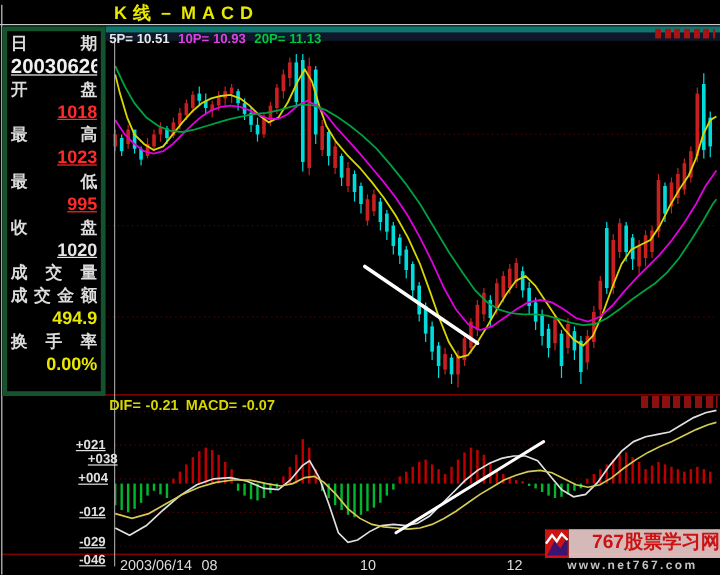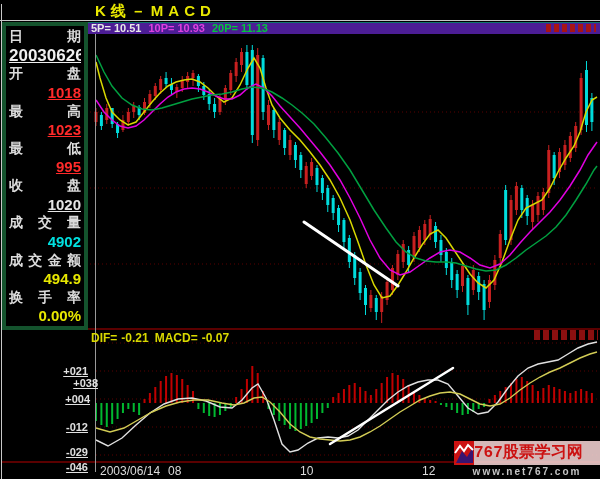--- a/index.html
+++ b/index.html
@@ -7,22 +7,22 @@
        font-family:"Liberation Sans","DejaVu Sans",sans-serif;}
   .abs{position:absolute;}
   
   #titlebar{left:0;top:0;width:600px;height:20px;background:#000;}
   #title-left{left:14px;top:2px;color:#00e5e5;font-size:15px;font-weight:bold;letter-spacing:22px;white-space:nowrap;}
   #title-main{left:95px;top:2px;color:#e8e800;font-size:15px;font-weight:bold;letter-spacing:5px;white-space:nowrap;}
   #title-underline{left:0;top:20px;width:600px;height:1px;background:#c8c8c8;}
   #left-border{left:1px;top:4px;width:1px;height:475px;background:#c8c8c8;z-index:5;}
   #frame-vline{left:95px;top:22px;width:1px;height:450px;background:#9a9a9a;z-index:2;}
   
-  #ma-bar{left:88px;top:22px;width:512px;height:12px;background:#4c1d95;border-top:1px solid #0f766e;
-          display:flex;align-items:flex-end;padding-left:3px;box-sizing:border-box;z-index:3;}
+  #ma-bar{left:88px;top:22px;width:512px;height:12px;background:#0f172a;border-top:5px solid #0f766e;
+          display:flex;align-items:flex-start;padding-left:3px;box-sizing:border-box;z-index:3;}
   .ma-item{font-size:11px;font-weight:bold;white-space:nowrap;margin-right:7px;}
   .ma-item .v{margin-left:3px;}
   #ticker-top{left:546px;top:24px;width:50px;height:8px;z-index:4;
     background:repeating-linear-gradient(90deg,#a81414 0 5px,rgba(0,0,0,0) 5px 8px);}
   #ticker-macd{left:534px;top:330px;width:64px;height:10px;z-index:4;
     background:repeating-linear-gradient(90deg,#8c1010 0 6px,rgba(0,0,0,0) 6px 9px);}
   
   #sidebar{left:2px;top:22px;width:86px;height:308px;background:#000;border:4px solid #14532d;
            z-index:6;box-sizing:border-box;padding:1px 3px;display:flex;flex-direction:column;}
   .sb-row{height:19.1px;line-height:19px;overflow:hidden;}
@@ -34,21 +34,21 @@
   #macd-header{left:91px;top:331px;z-index:3;color:#d8d800;font-size:12px;font-weight:bold;white-space:nowrap;}
   #macd-header span{margin-right:4px;}
   
   .yaxis-label{color:#e0e0e0;font-size:11px;font-weight:bold;width:38px;text-align:right;z-index:3;text-decoration:underline;}
   .xaxis-label{color:#dcdcdc;font-size:12px;z-index:3;white-space:nowrap;}
   
   #watermark{right:0px;bottom:2px;z-index:7;width:146px;}
   #wm-top{display:flex;align-items:stretch;height:24px;}
   #wm-logo{width:20px;height:24px;flex:0 0 20px;}
   #wm-title{flex:1;background:rgba(242,210,210,0.88);color:#cc1212;font-size:16px;font-weight:bold;
-            line-height:24px;text-align:left;white-space:nowrap;letter-spacing:0px;font-family:Liberation Mono, monospace;}
+            line-height:24px;text-align:right;white-space:nowrap;letter-spacing:0px;}
   #wm-url{color:#c4c4c4;font-size:10px;font-weight:bold;letter-spacing:2px;text-align:center;
           padding-top:1px;white-space:nowrap;}
   #chart-svg{left:0;top:0;z-index:1;}
 </style>
 </head>
 <body>
 
 <div class="abs" id="titlebar">
   <div class="abs" id="title-main">K线－MACD</div>
 </div>
@@ -380,21 +380,20 @@
     <div class="sb-row sb-value date u" style="color: rgb(240, 240, 240);">20030626</div>
     <div class="sb-row sb-label">开  盘</div>
     <div class="sb-row sb-value u" style="color: rgb(255, 42, 42);">1018</div>
     <div class="sb-row sb-label">最  高</div>
     <div class="sb-row sb-value u" style="color: rgb(255, 42, 42);">1023</div>
     <div class="sb-row sb-label">最  低</div>
     <div class="sb-row sb-value u" style="color: rgb(255, 42, 42);">995</div>
     <div class="sb-row sb-label">收  盘</div>
     <div class="sb-row sb-value u" style="color: #e5e5e5;">1020</div>
     <div class="sb-row sb-label">成 交 量</div>
-    <div class="sb-row sb-value" style="color: rgb(0, 224, 224);">4902</div>
     <div class="sb-row sb-label">成交金额</div>
     <div class="sb-row sb-value" style="color: rgb(232, 232, 0);">494.9</div>
     <div class="sb-row sb-label">换手率</div>
     <div class="sb-row sb-value" style="color: rgb(232, 232, 0);">0.00%</div>
   </div>
 
 <div class="abs" id="macd-header">
   <span>DIF=</span><span>-0.21</span><span style="margin-left:2px">MACD=</span><span>-0.07</span>
 </div>
 

